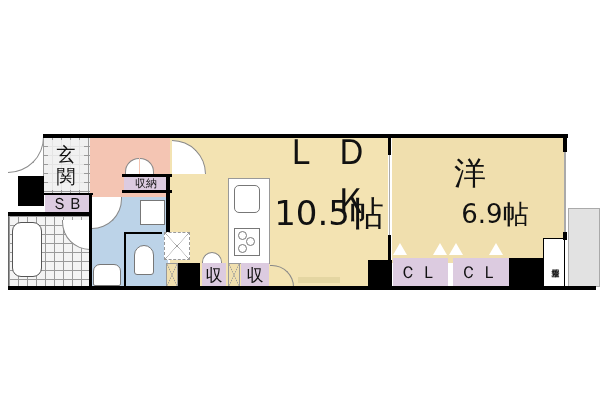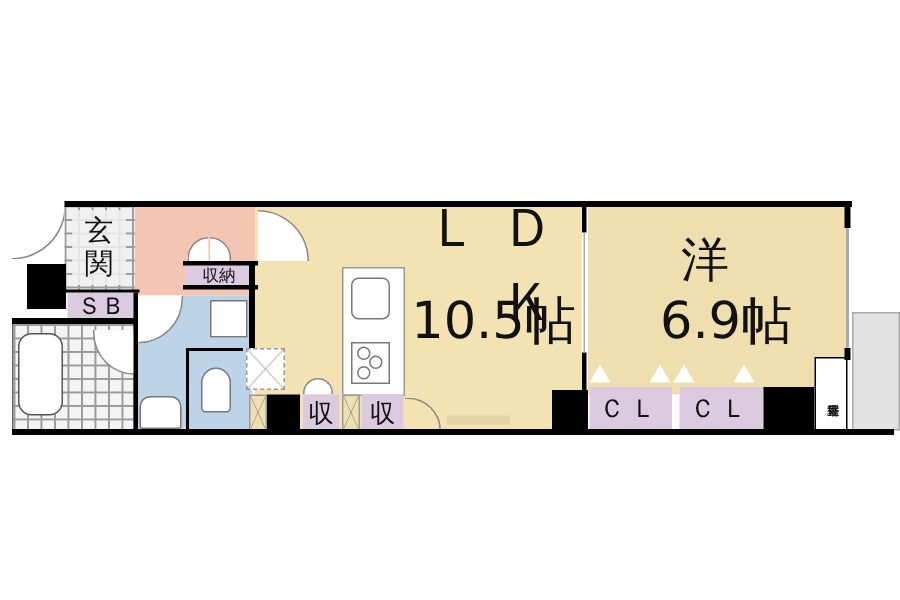--- a/index.html
+++ b/index.html
@@ -108,21 +108,21 @@
   <div class="room lbl" style="left:241px;top:263px;width:28px;height:24px;background:#dccbe0;font-size:17px;">
     <span>収</span>
   </div>
   <div class="door-arc" style="left:270px;top:265px;width:24px;height:22px;border-radius:0 24px 0 0;border-bottom:none;border-left:none;background:transparent;"></div>
   <div class="abs" style="left:298px;top:277px;width:42px;height:6px;background:#e4d6a2;"></div>
 
   <div class="room" style="left:392px;top:137px;width:172px;height:126px;background:#f0dfae;"></div>
   <div class="lbl" style="left:440px;top:155px;width:60px;height:38px;font-size:32px;">
     <span>洋</span>
   </div>
-  <div class="lbl" style="left:429px;top:196px;width:110px;height:36px;font-size:34px;">
+  <div class="lbl" style="left:440px;top:196px;width:110px;height:36px;font-size:26px;">
     <span>6.9帖</span>
   </div>
 
   <div class="tri" style="left:393px;top:243px;"></div>
   <div class="tri" style="left:433px;top:243px;"></div>
   <div class="tri" style="left:449px;top:243px;"></div>
   <div class="tri" style="left:489px;top:243px;"></div>
 
   <div class="wall" style="left:368px;top:260px;width:24px;height:27px;"></div>
   <div class="room lbl" style="left:393px;top:258px;width:55px;height:29px;background:#dccbe0;font-size:17px;letter-spacing:4px;">

